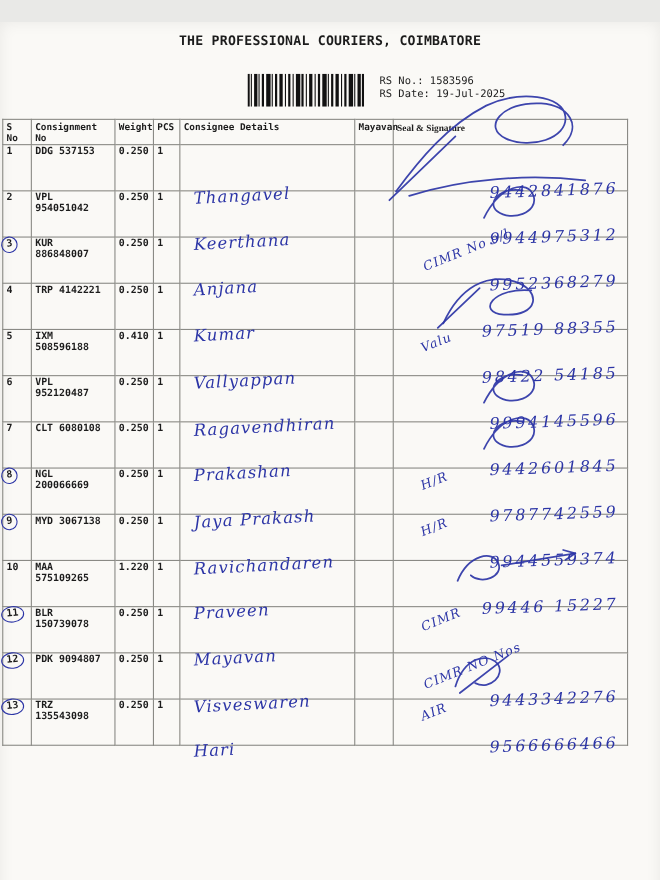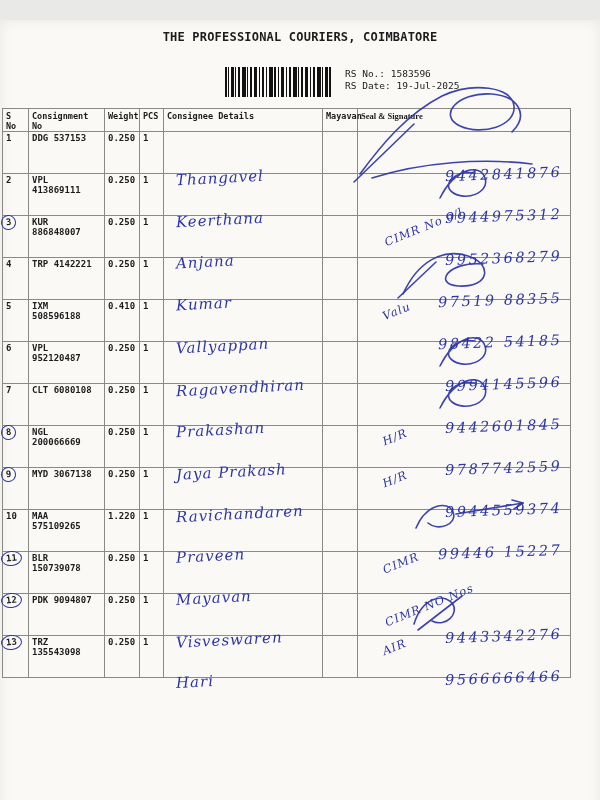--- a/index.html
+++ b/index.html
@@ -123,21 +123,21 @@
         <path d="M8,100 C30,70 55,40 90,22 C120,8 160,12 162,32 C164,52 130,62 108,52 C86,42 104,18 140,20 C165,22 178,40 160,58"></path>
         <path d="M2,108 L62,50"></path>
         <path d="M20,104 C70,88 130,84 180,90"></path>
       </svg>
 
     </td>
   </tr>
 
   <tr>
     <td><span class="snospan">2</span></td>
-    <td>VPL 413869111</td>
+    <td>VPL 954051042</td>
     <td>0.250</td>
     <td>1</td>
     <td>
       <span class="hw name">Keerthana</span>
     </td>
     <td></td>
     <td>
 
       <span class="hw phone">9944975312</span>
 

